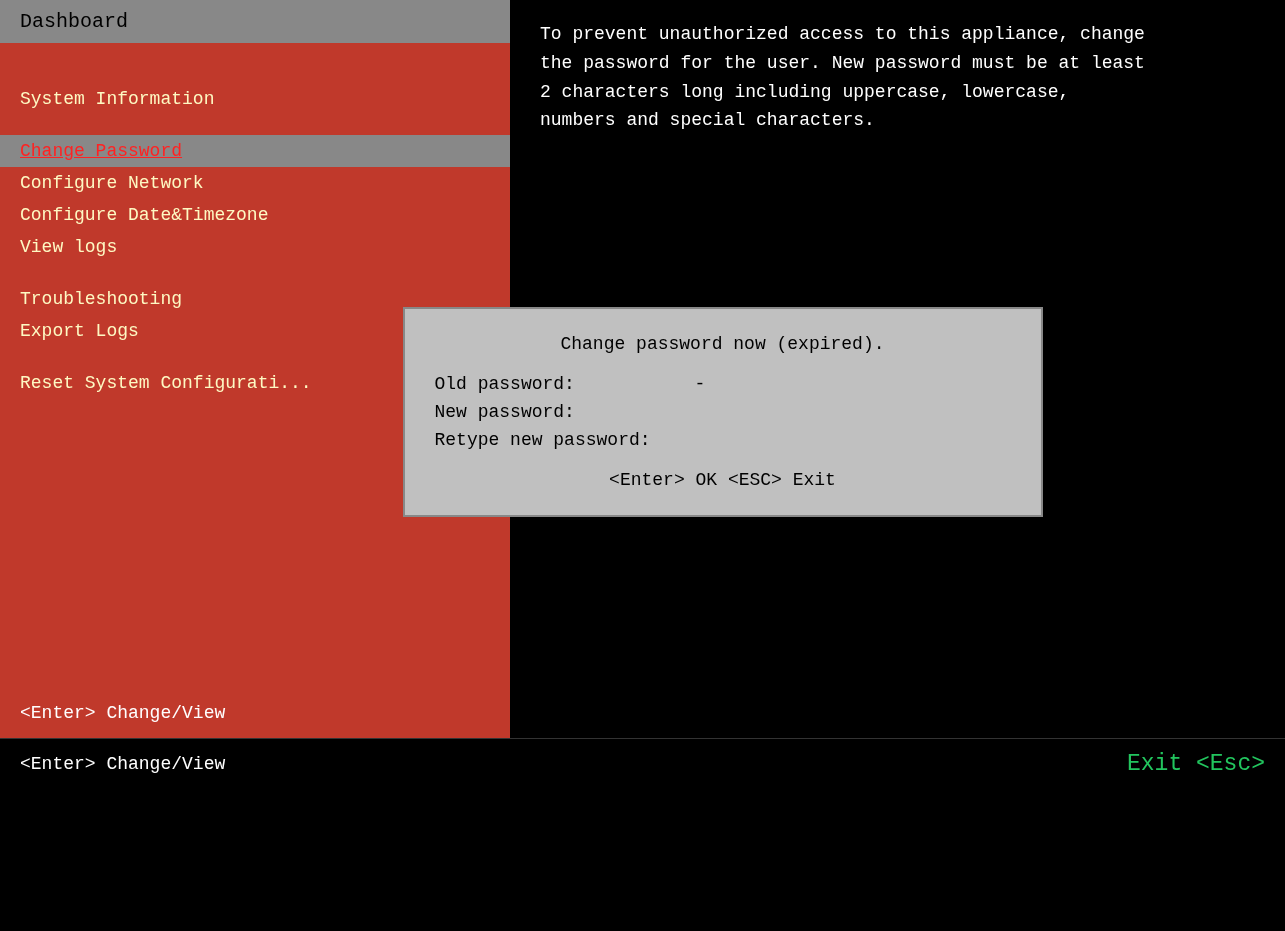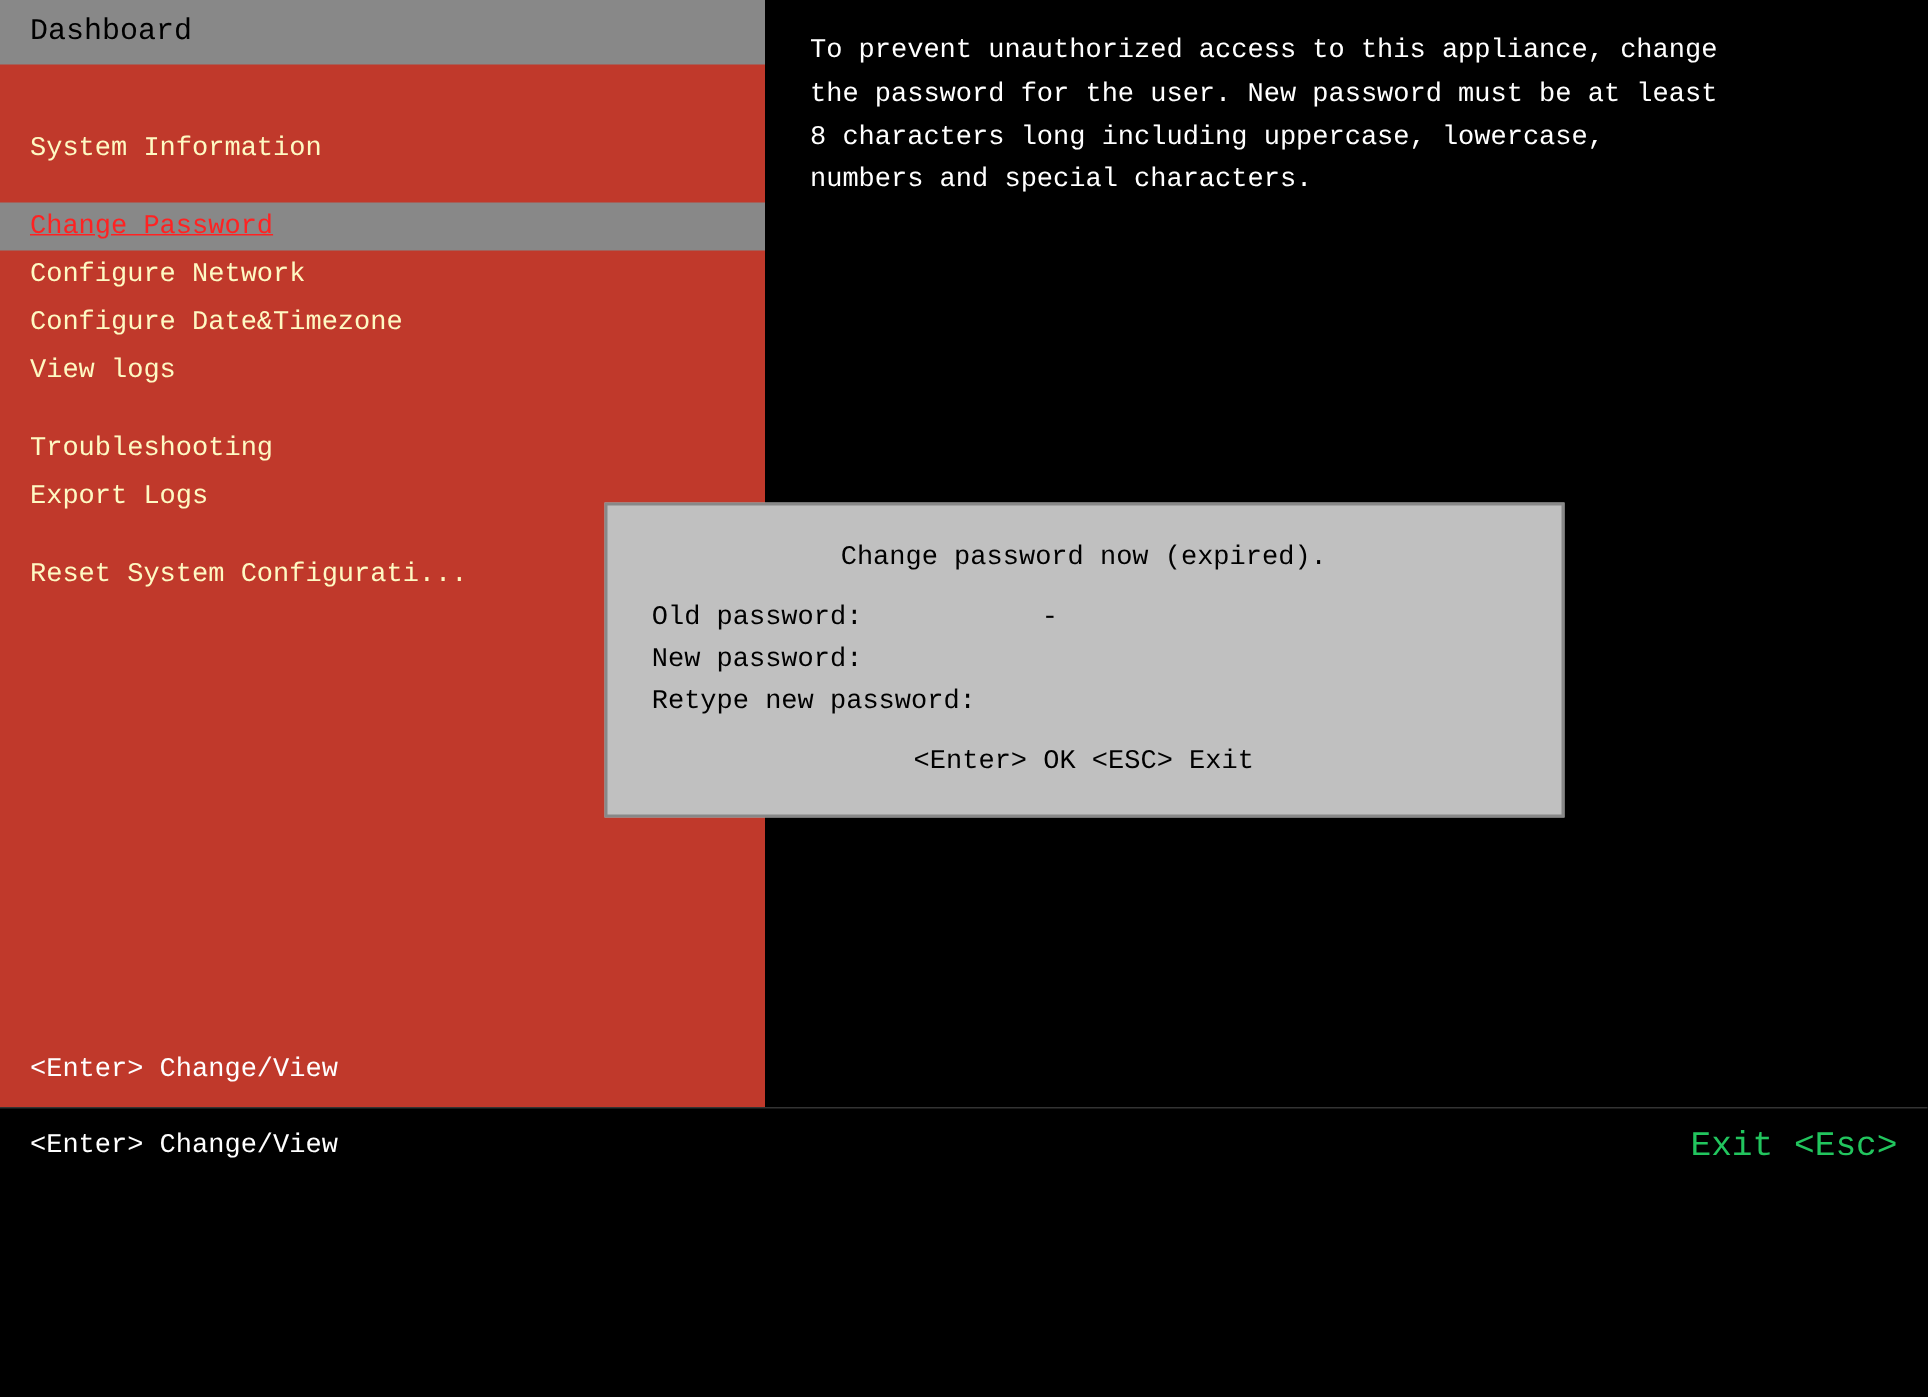--- a/index.html
+++ b/index.html
@@ -129,21 +129,21 @@
       pointer-events: none;
     }
 
     #dialog {
       background-color: #c0c0c0;
       border: 2px solid #888888;
       width: 640px;
       padding: 25px 30px 25px 30px;
       pointer-events: all;
       position: relative;
-      top: 46px;
+      top: 18px;
       left: 80px;
     }
 
     #dialog-title {
       text-align: center;
       color: #000000;
       font-size: 18px;
       margin-bottom: 20px;
     }
 
@@ -201,21 +201,21 @@
           <div class="menu-item">Reset System Configurati...</div>
         </div>
       <div id="sidebar-footer">
         <span>&lt;Enter&gt; Change/View</span>
       </div>
     </div>
 
     <div id="content-area">
       <div id="description-text">To prevent unauthorized access to this appliance, change
 the password for the user. New password must be at least
-8 characters long including uppercase, lowercase,
+2 characters long including uppercase, lowercase,
 numbers and special characters.</div>
     </div>
   </div>
 
   <div id="bottom-bar">
     <div id="bottom-left">&lt;Enter&gt; Change/View</div>
     <div id="bottom-right">Exit &lt;Esc&gt;</div>
   </div>
 
   <div id="dialog-overlay">

